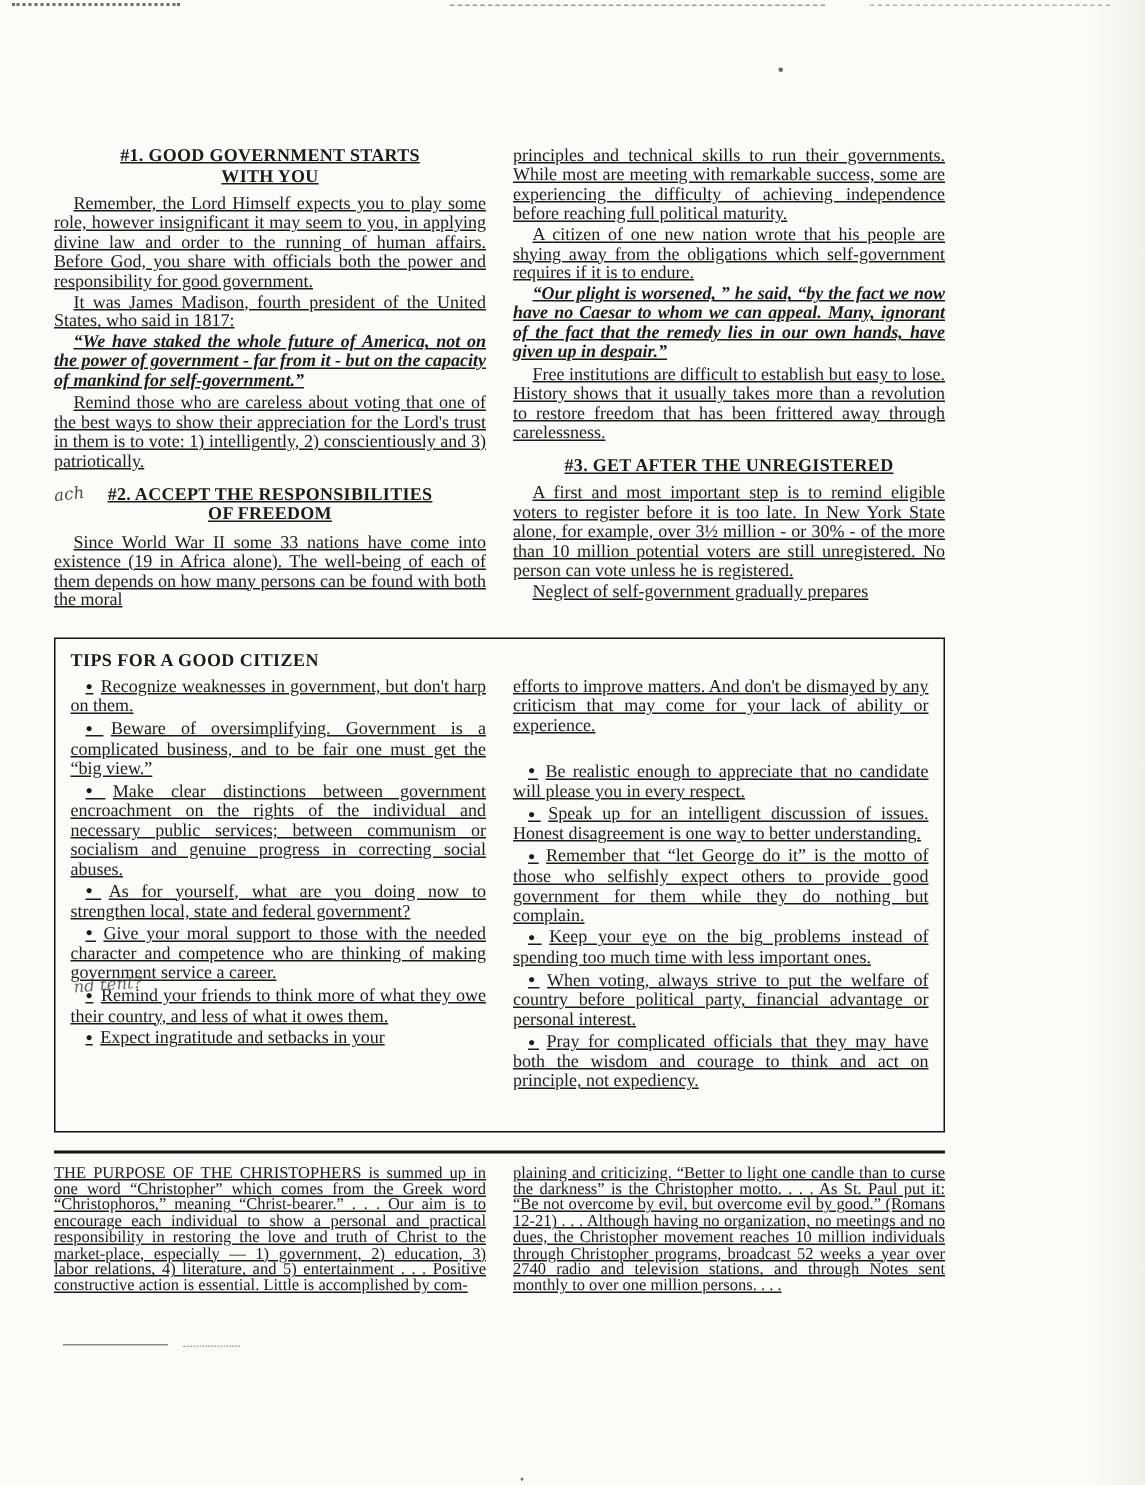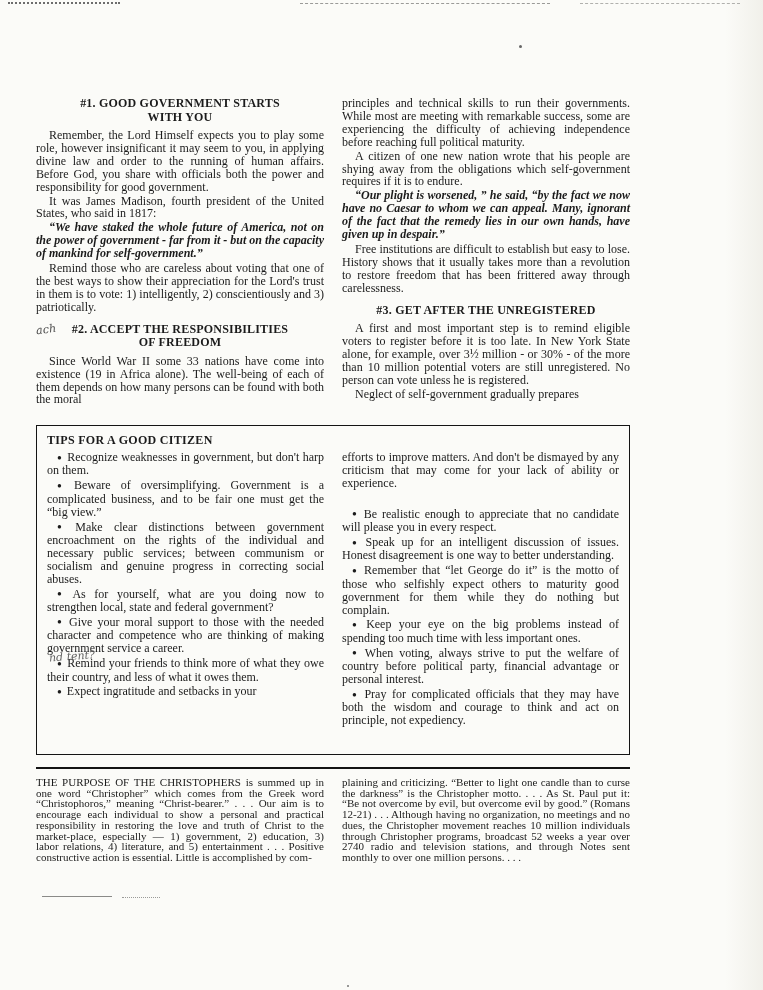--- a/index.html
+++ b/index.html
@@ -9,21 +9,21 @@
     font-family:"Liberation Serif", serif;
     overflow:hidden;
   }
   .page{
     position:absolute;left:0;top:0;width:763px;height:990px;
     background:linear-gradient(90deg,#fbfbf8 0%,#fbfbf8 95%,#f1f0ea 100%);
     color:#1b1b1b;
   }
   .content{position:absolute;left:36px;top:97px;width:594px;}
   .cols{display:flex;gap:18px;}
-  .col{flex:1;min-width:0;}
+  .col{flex:1;min-width:0;text-decoration:underline;}
 
   .heading{
     font-size:12px;font-weight:bold;text-align:center;
     line-height:13.5px;letter-spacing:.2px;margin:9px 0 5px;
     position:relative;
   }
   .heading.first{margin-top:0;}
   .body{
     font-size:12px;line-height:12.9px;text-align:justify;
     margin:0 0 1px;
@@ -121,21 +121,21 @@
           <p class="body bullet"><span class="dot">●</span><span>Make clear distinctions between government encroachment on the rights of the individual and necessary public services; between communism or socialism and genuine progress in correcting social abuses.</span></p>
           <p class="body bullet"><span class="dot">●</span><span>As for yourself, what are you doing now to strengthen local, state and federal government?</span></p>
           <p class="body bullet"><span class="dot">●</span><span>Give your moral support to those with the needed character and competence who are thinking of making government service a career.</span></p>
           <p class="body bullet"><span class="dot">●</span><span>Remind your friends to think more of what they owe their country, and less of what it owes them.</span></p>
           <p class="body bullet"><span class="dot">●</span><span>Expect ingratitude and setbacks in your</span></p>
         </div>
         <div class="col">
           <p class="body cont">efforts to improve matters. And don't be dismayed by any criticism that may come for your lack of ability or experience.</p>
           <p class="body bullet"><span class="dot">●</span><span>Be realistic enough to appreciate that no candidate will please you in every respect.</span></p>
           <p class="body bullet"><span class="dot">●</span><span>Speak up for an intelligent discussion of issues. Honest disagreement is one way to better understanding.</span></p>
-          <p class="body bullet"><span class="dot">●</span><span>Remember that “let George do it” is the motto of those who selfishly expect others to maturity good government for them while they do nothing but complain.</span></p>
+          <p class="body bullet"><span class="dot">●</span><span>Remember that “let George do it” is the motto of those who selfishly expect others to provide good government for them while they do nothing but complain.</span></p>
           <p class="body bullet"><span class="dot">●</span><span>Keep your eye on the big problems instead of spending too much time with less important ones.</span></p>
           <p class="body bullet"><span class="dot">●</span><span>When voting, always strive to put the welfare of country before political party, financial advantage or personal interest.</span></p>
           <p class="body bullet"><span class="dot">●</span><span>Pray for complicated officials that they may have both the wisdom and courage to think and act on principle, not expediency.</span></p>
         </div>
       </div>
       <span class="handwriting hw-2">nd tent?</span>
     </div>
 
     <div class="footer">
       <div class="footer-rule"></div>

